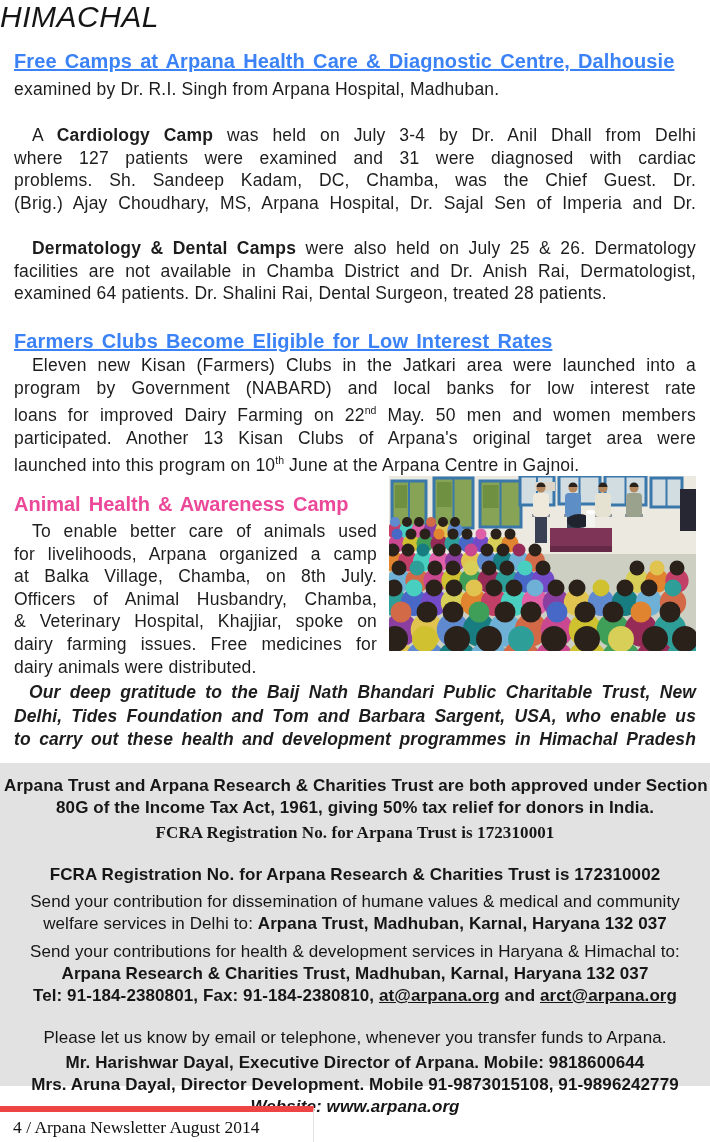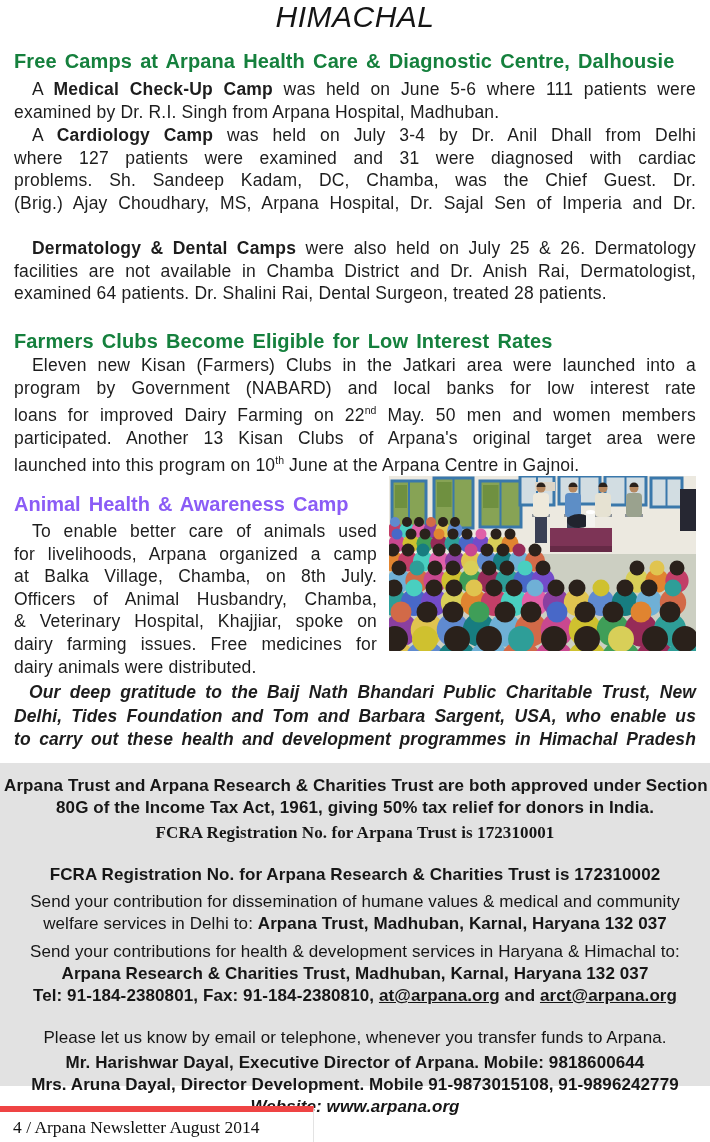--- a/index.html
+++ b/index.html
@@ -4,29 +4,29 @@
 <style>
   html,body{margin:0;padding:0;}
   body{
     width:710px;height:1142px;background:#ffffff;position:relative;
     font-family:"Liberation Sans", sans-serif;color:#1d1d1d;overflow:hidden;
   }
   .abs{position:absolute;box-sizing:border-box;}
 
   
   .page-title{
-    left:0;top:1;width:710px;text-align:center;
+    left:0;top:1;width:710px;
     font-size:30px;font-style:italic;font-weight:400;color:#151515;
     letter-spacing:.5px;line-height:34px;
   }
 
   
   .h{
-    left:14px;width:682px;font-weight:bold;color:#15803d;
-    font-size:20px;line-height:24px;word-spacing:2.5px;letter-spacing:.1px;
+    left:14px;width:682px;font-weight:bold;color:#3b82f6;
+    font-size:20px;line-height:24px;word-spacing:2.5px;letter-spacing:.1px;text-decoration:underline;
   }
   .h-free{top:49px;}
   .h-farmers{top:329px;}
 
   
   .parablock{left:14px;width:682px;font-size:17.5px;}
   .p-medical{top:78px;}
   .p-cardiology{top:124px;}
   .p-derm{top:237px;}
   .p-farmers{top:354px;}
@@ -37,21 +37,21 @@
   .jline.last-left{text-align-last:left;}
   .jline.indent{text-indent:18px;}
   .seg-b{font-weight:bold;}
   .seg-bi{font-weight:bold;font-style:italic;}
   .seg-sup{vertical-align:super;font-size:60%;letter-spacing:0;}
   .seg-u{font-weight:bold;text-decoration:underline;}
 
   
   .animal-section{left:14px;top:492px;width:682px;height:192px;}
   .animal-section .h-animal{
-    font-weight:bold;color:#8b5cf6;font-size:20px;line-height:24px;
+    font-weight:bold;color:#ec4899;font-size:20px;line-height:24px;
     word-spacing:2.5px;margin:0 0 4px 0;
   }
   .photo{
     float:right;width:307px;height:175px;margin:-16px 0 4px 12px;
     background:#ece9e0;overflow:hidden;
   }
   .photo svg{display:block;}
   .animal-par{font-size:17.5px;}
 
   
@@ -82,21 +82,20 @@
   }
 </style>
 </head>
 <body>
 
 <div class="abs page-title">HIMACHAL</div>
 
 <div class="abs h h-free">Free Camps at Arpana Health Care &amp; Diagnostic Centre, Dalhousie</div>
 
 <div class="abs parablock p-medical" id="para-medical">
-    <div class="jline indent"><span>A </span><span class="seg-b">Medical Check-Up Camp</span><span> was held on June 5-6 where 111 patients were</span></div>
     <div class="jline last-left"><span>examined by Dr. R.I. Singh from Arpana Hospital, Madhuban.</span></div>
   </div>
 <div class="abs parablock p-cardiology" id="para-cardiology">
     <div class="jline indent"><span>A </span><span class="seg-b">Cardiology Camp</span><span> was held on July 3-4 by Dr. Anil Dhall from Delhi</span></div>
     <div class="jline"><span>where 127 patients were examined and 31 were diagnosed with cardiac</span></div>
     <div class="jline"><span>problems. Sh. Sandeep Kadam, DC, Chamba, was the Chief Guest. Dr.</span></div>
     <div class="jline"><span>(Brig.) Ajay Choudhary, MS, Arpana Hospital, Dr. Sajal Sen of Imperia and Dr.</span></div>
   </div>
 <div class="abs parablock p-derm" id="para-derm">
     <div class="jline indent"><span class="seg-b">Dermatology &amp; Dental Camps</span><span> were also held on July 25 &amp; 26. Dermatology</span></div>

